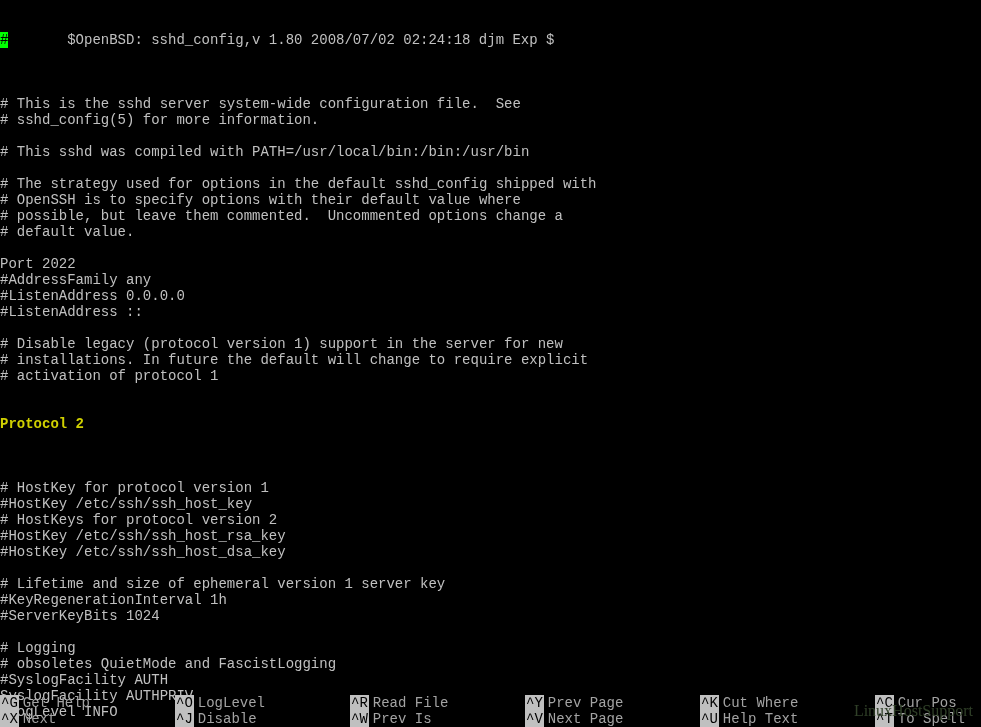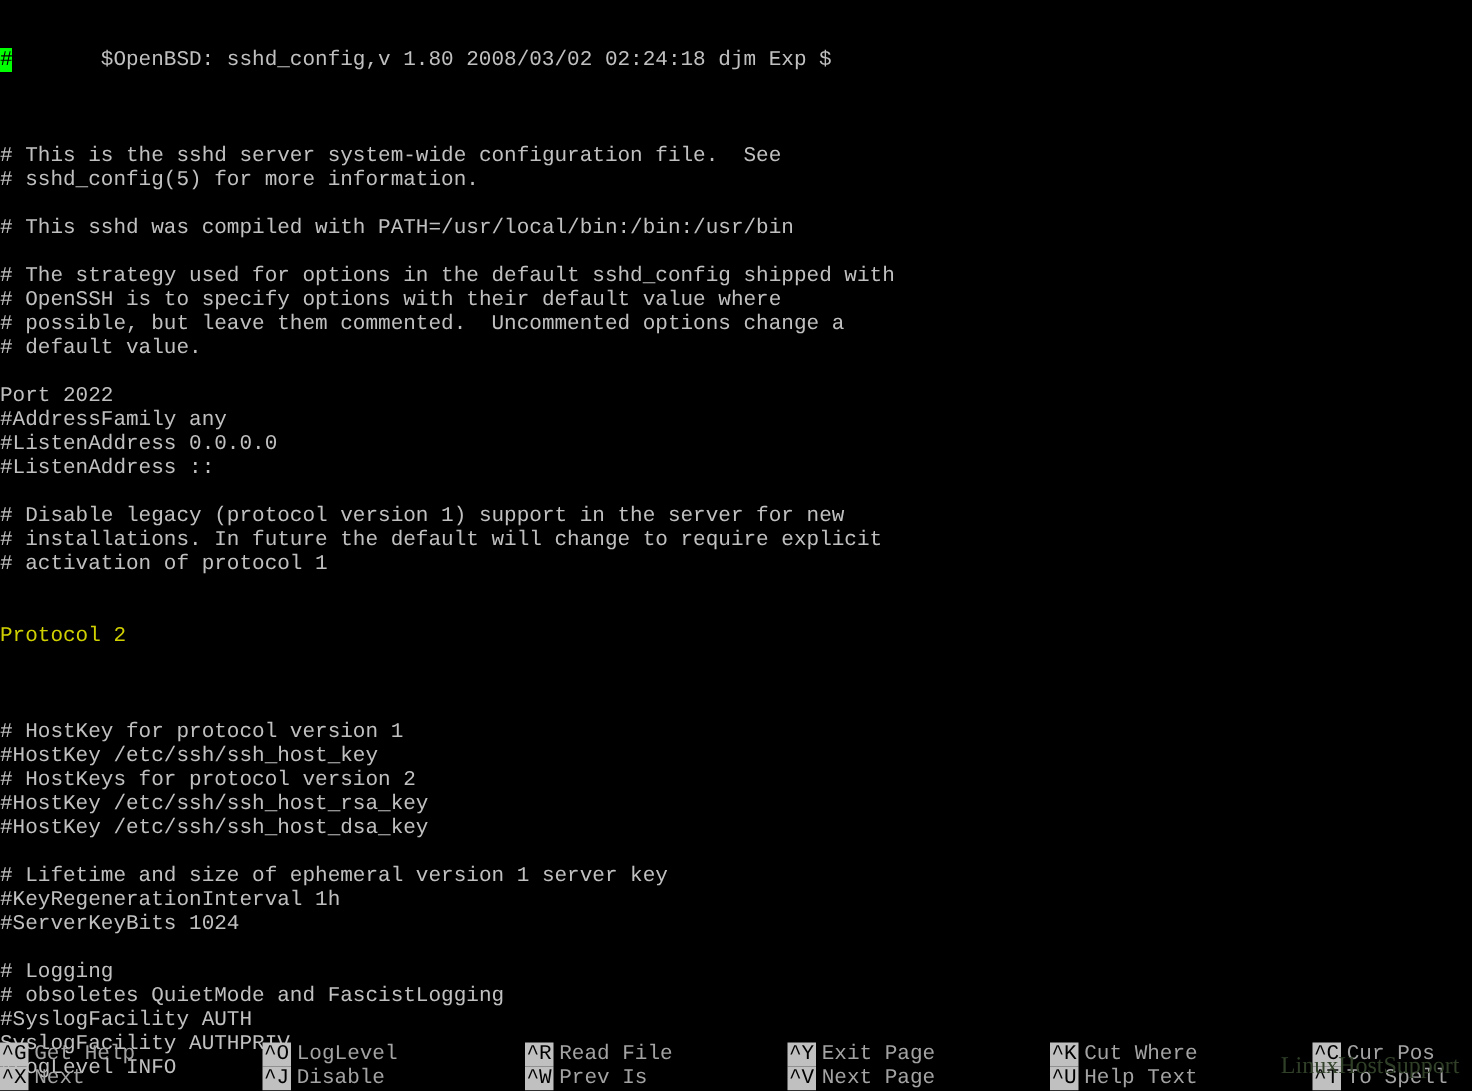--- a/index.html
+++ b/index.html
@@ -28,20 +28,21 @@
     }
     .cursor-cell {
       background: #00ff00;
       color: #000000;
       display: inline-block;
       width: 8.4px;
       height: 16px;
     }
     .highlight {
       color: #d0d000;
+      font-weight: bold;
     }
     .shortcut-bar {
       position: absolute;
       left: 0;
       bottom: 0;
       width: 100%;
       display: flex;
       flex-direction: column;
     }
     .shortcut-row {
@@ -74,21 +75,21 @@
       font-size: 16px;
       pointer-events: none;
       font-family: Liberation Serif, serif;
       margin-top: 16px;
     }
   </style>
 </head>
 <body>
 
 <div class="editor">
-  <div class="line"><span class="cursor-cell">#</span><span>       $OpenBSD: sshd_config,v 1.80 2008/03/02 02:24:18 djm Exp $</span></div>
+  <div class="line"><span class="cursor-cell">#</span><span>       $OpenBSD: sshd_config,v 1.80 2008/07/02 02:24:18 djm Exp $</span></div>
   <div id="lines-before"><div class="line"> </div><div class="line"># This is the sshd server system-wide configuration file.  See</div><div class="line"># sshd_config(5) for more information.</div><div class="line"> </div><div class="line"># This sshd was compiled with PATH=/usr/local/bin:/bin:/usr/bin</div><div class="line"> </div><div class="line"># The strategy used for options in the default sshd_config shipped with</div><div class="line"># OpenSSH is to specify options with their default value where</div><div class="line"># possible, but leave them commented.  Uncommented options change a</div><div class="line"># default value.</div><div class="line"> </div><div class="line">Port 2022</div><div class="line">#AddressFamily any</div><div class="line">#ListenAddress 0.0.0.0</div><div class="line">#ListenAddress ::</div><div class="line"> </div><div class="line"># Disable legacy (protocol version 1) support in the server for new</div><div class="line"># installations. In future the default will change to require explicit</div><div class="line"># activation of protocol 1</div></div>
   <div class="line highlight">Protocol 2</div>
   <div id="lines-after"><div class="line"> </div><div class="line"># HostKey for protocol version 1</div><div class="line">#HostKey /etc/ssh/ssh_host_key</div><div class="line"># HostKeys for protocol version 2</div><div class="line">#HostKey /etc/ssh/ssh_host_rsa_key</div><div class="line">#HostKey /etc/ssh/ssh_host_dsa_key</div><div class="line"> </div><div class="line"># Lifetime and size of ephemeral version 1 server key</div><div class="line">#KeyRegenerationInterval 1h</div><div class="line">#ServerKeyBits 1024</div><div class="line"> </div><div class="line"># Logging</div><div class="line"># obsoletes QuietMode and FascistLogging</div><div class="line">#SyslogFacility AUTH</div><div class="line">SyslogFacility AUTHPRIV</div><div class="line">#LogLevel INFO</div><div class="line"> </div></div>
   
 </div>
 
 <div class="shortcut-bar">
   <div class="shortcut-row" id="shortcut-row-1">
       <div class="shortcut-item">
         <span class="shortcut-key">^G</span>
@@ -97,21 +98,21 @@
       <div class="shortcut-item">
         <span class="shortcut-key">^O</span>
         <span class="shortcut-label"> LogLevel</span>
       </div>
       <div class="shortcut-item">
         <span class="shortcut-key">^R</span>
         <span class="shortcut-label"> Read File</span>
       </div>
       <div class="shortcut-item">
         <span class="shortcut-key">^Y</span>
-        <span class="shortcut-label"> Exit Page</span>
+        <span class="shortcut-label"> Prev Page</span>
       </div>
       <div class="shortcut-item">
         <span class="shortcut-key">^K</span>
         <span class="shortcut-label"> Cut Where</span>
       </div>
       <div class="shortcut-item">
         <span class="shortcut-key">^C</span>
         <span class="shortcut-label"> Cur Pos</span>
       </div>
     </div>

